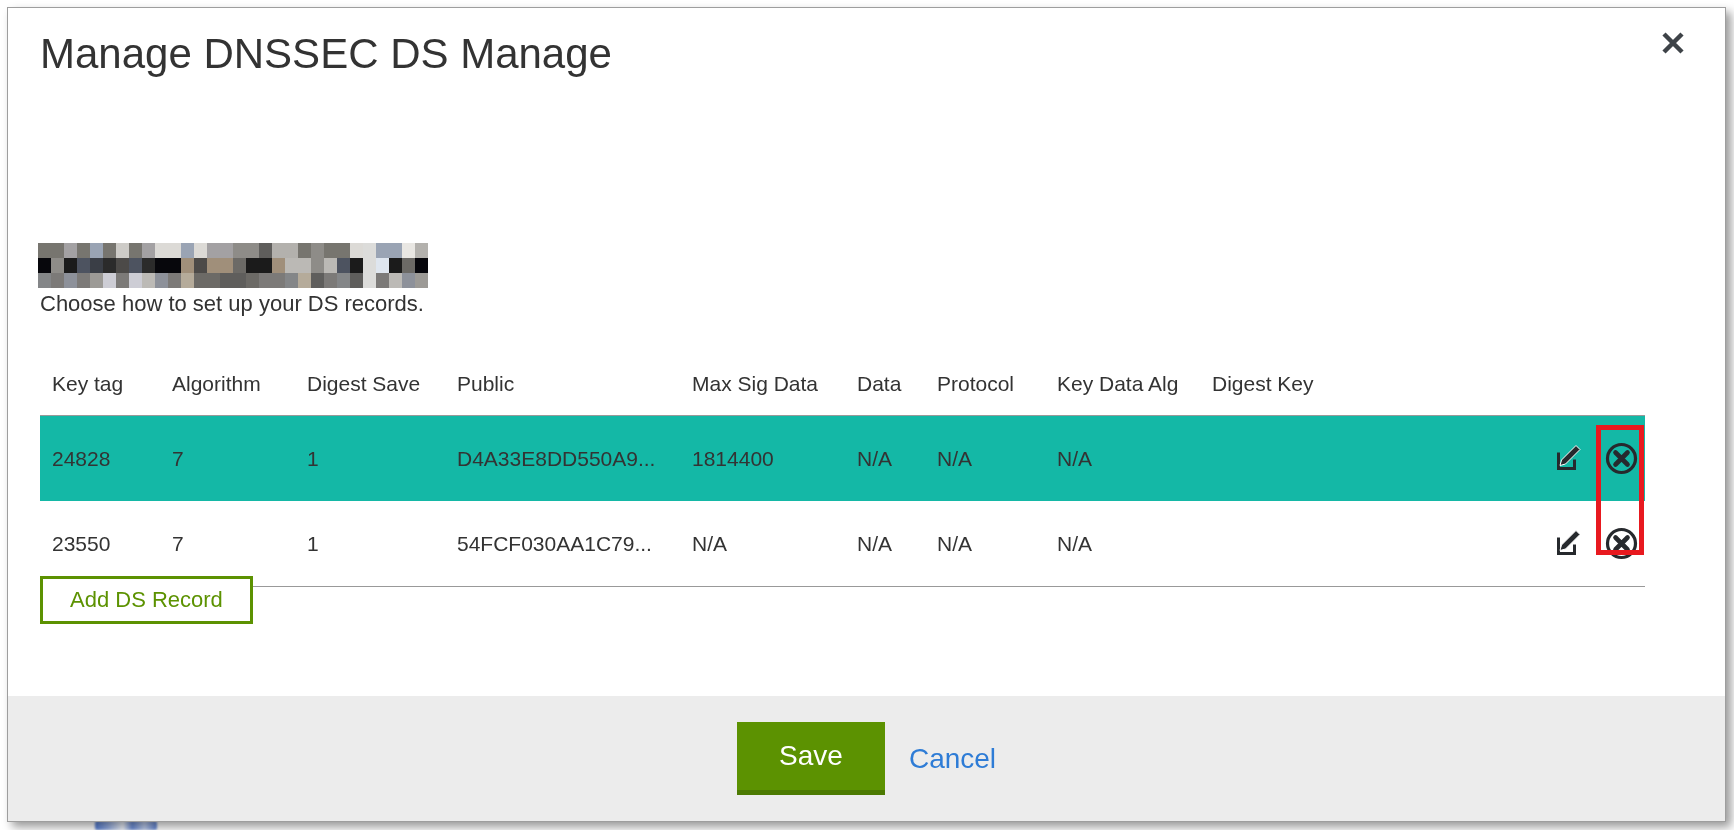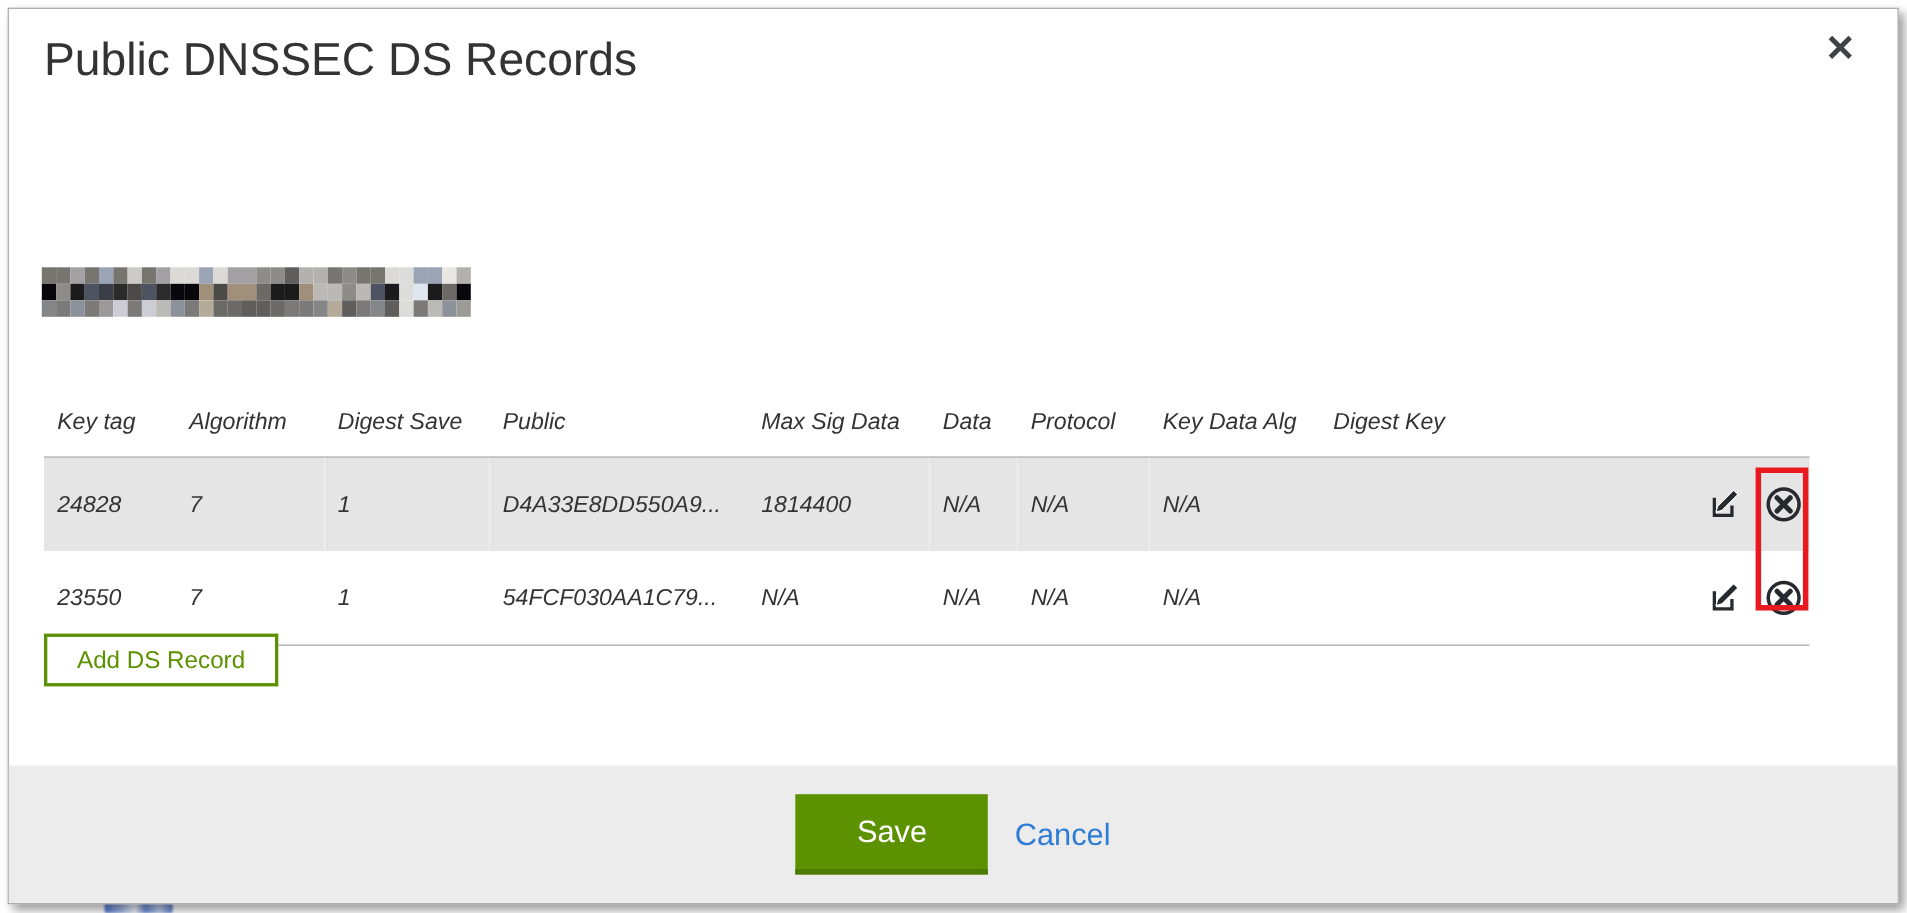--- a/index.html
+++ b/index.html
@@ -22,52 +22,52 @@
   .close-btn { position:absolute; left:1643px; top:14px; width:44px; height:44px;
                background:none; border:none; cursor:pointer; }
 
   .mosaic { position:absolute; left:30px; top:235px; width:390px; height:45px;
             display:grid; grid-template-columns:repeat(30,1fr); grid-template-rows:repeat(3,1fr); }
   .mosaic div { width:100%; height:100%; }
 
   .instruction { position:absolute; left:32px; top:283px; font-size:22px; color:#333; }
 
   table.ds { position:absolute; left:32px; top:345px; width:1605px;
-             border-collapse:collapse; table-layout:fixed; font-size:21px; color:#333;font-style:italic; }
+             border-collapse:collapse; table-layout:fixed; font-size:21px; color:#333; }
   table.ds th { text-align:left; font-weight:400; padding:19px 12px; color:#333; }
   table.ds tbody { border-top:1px solid #999; border-bottom:1px solid #999; }
   table.ds td { padding:25px 12px; overflow:hidden; white-space:nowrap; }
-  tr.row-alt { background:#e5e5e5; }
+  tr.row-alt { background:#14b8a6; }
   td.actions { text-align:right; padding:14px 10px 14px 0; white-space:nowrap; }
   .icon-btn { display:inline-block; vertical-align:middle; cursor:pointer; line-height:0; }
   .icon-btn + .icon-btn { margin-left:13px; }
 
   .red-box { position:absolute; left:1588px; top:417px; width:48px; height:130px;
              border:5px solid #e8191f; z-index:3; pointer-events:none; }
 
   .add-btn { position:absolute; left:32px; top:568px; height:48px; padding:0 27px;
              background:#fff; border:3px solid #5c9201; color:#5c9201;
              font-size:22px; font-family:inherit; cursor:pointer; }
 
   .footer { position:absolute; left:0; bottom:0; width:100%; height:125px;
             background:#ececec; display:flex; align-items:center; justify-content:center; gap:24px; }
-  .save-btn { width:175px; height:73px; background:#5c9201; border:none;
+  .save-btn { width:148px; height:73px; background:#5c9201; border:none;
               border-bottom:5px solid #4c7a02; color:#fff; font-size:28px;
               font-family:inherit; cursor:pointer; }
   .cancel-link { font-size:28px; color:#2e7cd6; text-decoration:none; cursor:pointer; }
 </style>
 </head>
 <body>
 
 <div class="stage">
   <div class="artifact"></div>
 
   <div class="modal">
 
-    <h1 class="title">Public DNSSEC DS Records</h1>
+    <h1 class="title">Manage DNSSEC DS Manage</h1>
 
     <button class="close-btn" aria-label="Close">
       <svg width="30" height="30" viewBox="0 0 30 30">
         <path d="M6 6 L24 24 M24 6 L6 24" stroke="#3e4348" stroke-width="4.5" stroke-linecap="butt"></path>
       </svg>
     </button>
 
     <div class="mosaic">
         <div style="background: rgb(119, 117, 111);"></div>
         <div style="background: rgb(119, 117, 111);"></div>
@@ -154,20 +154,21 @@
         <div style="background: rgb(124, 122, 120);"></div>
         <div style="background: rgb(132, 134, 136);"></div>
         <div style="background: rgb(95, 94, 92);"></div>
         <div style="background: rgb(220, 220, 218);"></div>
         <div style="background: rgb(124, 122, 120);"></div>
         <div style="background: rgb(188, 186, 182);"></div>
         <div style="background: rgb(141, 145, 154);"></div>
         <div style="background: rgb(156, 154, 150);"></div>
       </div>
 
+    <p class="instruction">Choose how to set up your DS records.</p>
 
     <table class="ds">
       <colgroup>
         <col style="width:120px">
           <col style="width:135px">
           <col style="width:150px">
         <col style="width:235px">
           <col style="width:165px">
           <col style="width:80px">
         <col style="width:120px">

